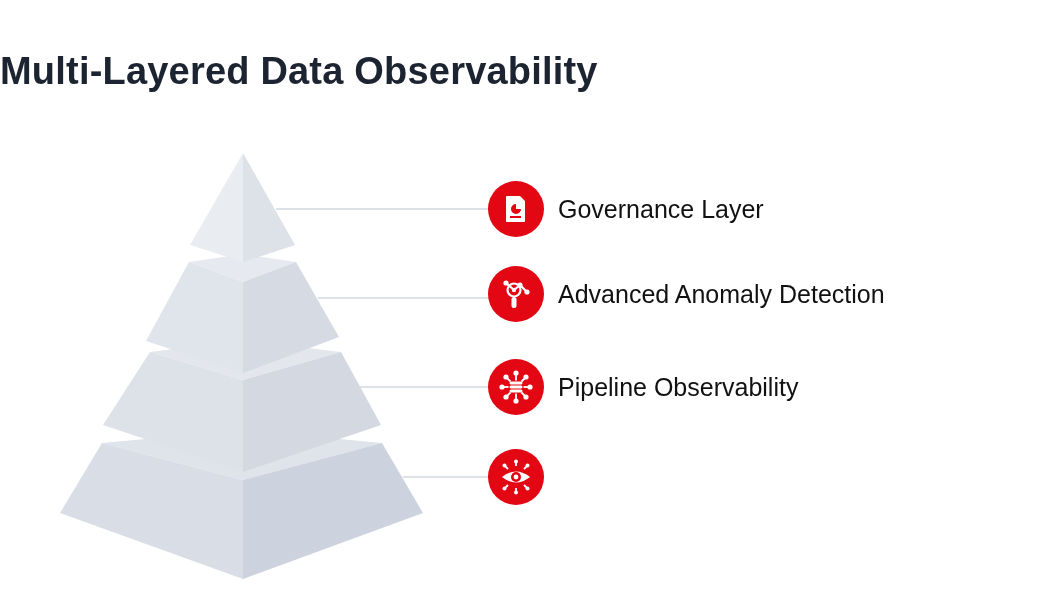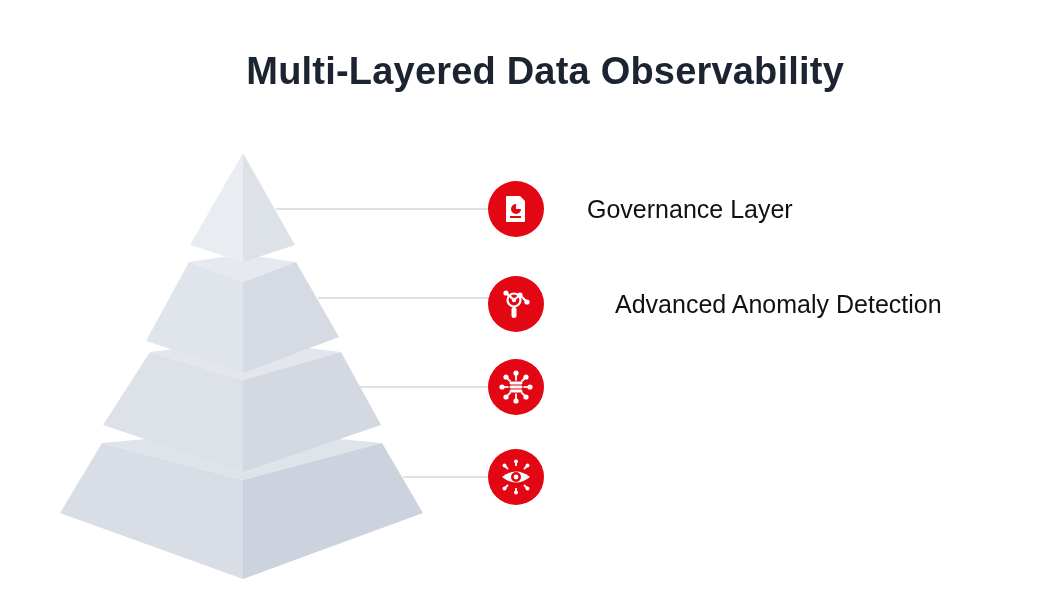--- a/index.html
+++ b/index.html
@@ -1,21 +1,21 @@
 <!DOCTYPE html>
 <html><head>
 <meta charset="utf-8">
 <style>
   html, body { margin:0; padding:0; background:#ffffff; }
   body { width:1041px; height:600px; position:relative; overflow:hidden; font-family:"Liberation Sans", sans-serif; }
-  .title { position:absolute; left:0; top:50px; width:844px; text-align:right; font-size:38px; font-weight:bold; color:#1b2430; letter-spacing:0.2px; }
+  .title { position:absolute; left:0; top:50px; width:844px; text-align:left; font-size:38px; font-weight:bold; color:#1b2430; letter-spacing:0.2px; }
   svg.pyr { position:absolute; left:0; top:0; }
   .item { position:absolute; left:488px; height:56px; display:flex; align-items:center; }
   .badge { width:56px; height:56px; border-radius:50%; background:#e30613; display:flex; align-items:center; justify-content:center; }
-  .label { margin-left:43px; font-size:25px; color:#111111; white-space:nowrap; }
+  .label { margin-left:14px; font-size:25px; color:#111111; white-space:nowrap; }
 </style>
 </head>
 <body>
 
 <div class="title">Multi-Layered Data Observability</div>
 
 <svg class="pyr" width="1041" height="600">
 
   <g stroke="#dde1e8" stroke-width="2">
     <line x1="276" y1="209" x2="492" y2="209"></line>
@@ -52,21 +52,21 @@
   <div class="badge">
     <svg width="30" height="32" viewBox="0 0 30 32">
       <path d="M6 3 H19 L24 8 V28 a1 1 0 0 1 -1 1 H6 a1 1 0 0 1 -1 -1 V4 a1 1 0 0 1 1 -1z" fill="#ffffff"></path>
       <path d="M15 11 a5 5 0 1 0 5 5 h-5z" fill="#e30613"></path>
       <rect x="9" y="23" width="11" height="2" fill="#e30613"></rect>
     </svg>
   </div>
   <span class="label">Governance Layer</span>
 </div>
 
-<div class="item" style="top:276px;gap:28px;">
+<div class="item" style="top:266px;">
   <div class="badge">
     <svg width="36" height="36" viewBox="0 0 36 36">
       <g stroke="#ffffff" stroke-width="2.2" fill="none">
         <circle cx="16" cy="14" r="6.5"></circle>
         <line x1="8" y1="7" x2="16" y2="14"></line>
         <line x1="16" y1="14" x2="22" y2="9"></line>
         <line x1="22" y1="9" x2="29" y2="16"></line>
       </g>
       <circle cx="8" cy="7" r="2.6" fill="#ffffff"></circle>
       <circle cx="22" cy="9" r="2.6" fill="#ffffff"></circle>
@@ -102,20 +102,21 @@
           <circle cx="29" cy="29" r="2.6"></circle>
       </g>
       <rect x="11.5" y="12.5" width="15" height="13" rx="5" fill="#e30613"></rect>
       <g fill="#ffffff">
         <rect x="12.5" y="13.5" width="13" height="3" rx="1.5"></rect>
         <rect x="12.5" y="17.5" width="13" height="3" rx="1.5"></rect>
         <rect x="12.5" y="21.5" width="13" height="3" rx="1.5"></rect>
       </g>
     </svg>
   </div>
+  <span class="label">Pipeline Observability</span>
 </div>
 
 <div class="item" style="top:449px;">
   <div class="badge">
     <svg width="38" height="38" viewBox="0 0 38 38">
       <g stroke="#ffffff" stroke-width="1.8">
         <line x1="19" y1="3" x2="19" y2="8"></line>
         <line x1="19" y1="30" x2="19" y2="35"></line>
         <line x1="8" y1="8" x2="11" y2="11"></line>
         <line x1="30" y1="8" x2="27" y2="11"></line>

